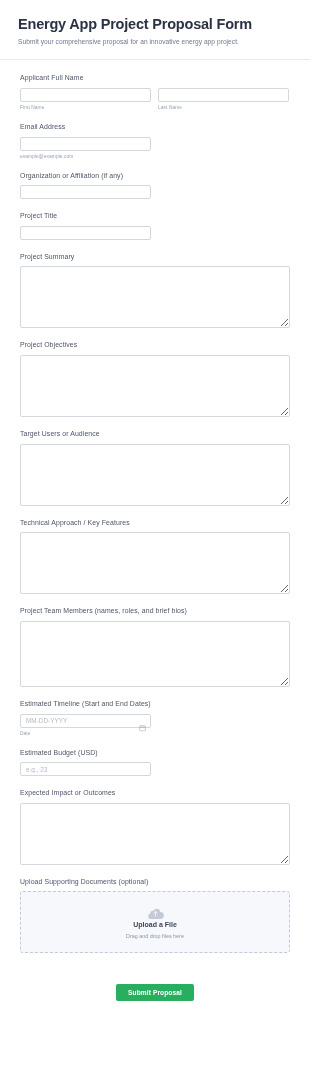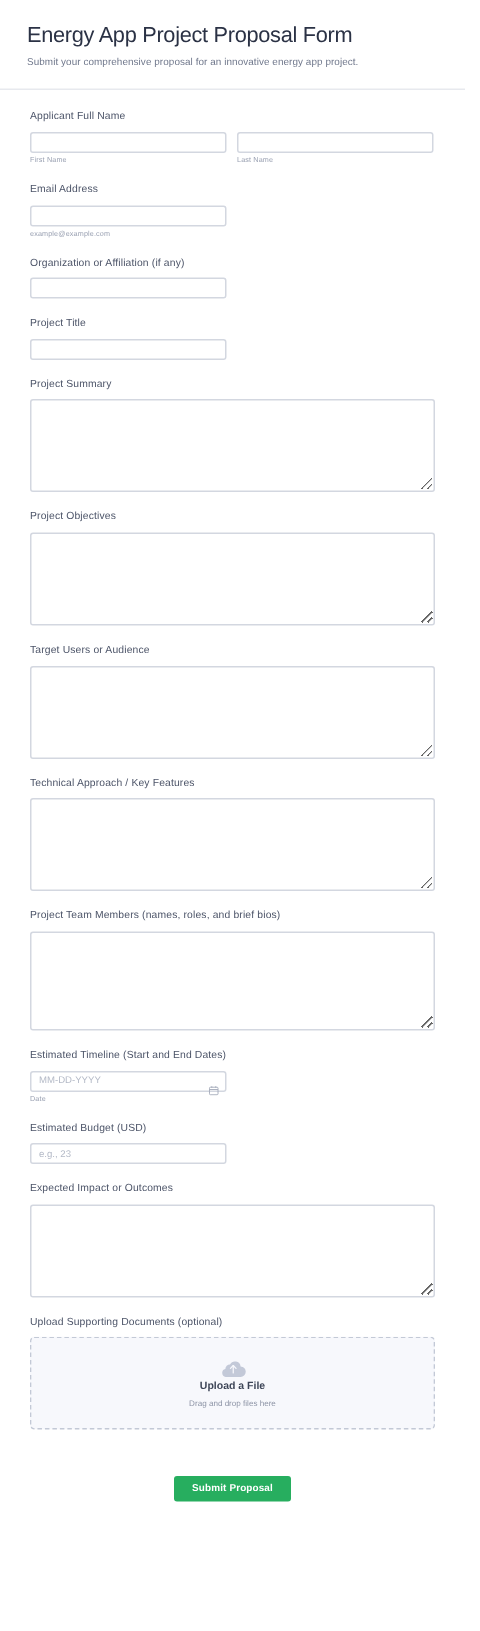--- a/index.html
+++ b/index.html
@@ -22,21 +22,21 @@
     position: relative;
   }
 
   
   .form-header {
     padding: 16px 18px 12px 18px;
     border-bottom: 1px solid #e7e9ee;
   }
   .form-title {
     font-size: 14.5px;
-    font-weight: normal;
+    font-weight: bold;
     color: #2b3245;
     letter-spacing: -0.2px;
     line-height: 1.2;
     margin: 0 0 5px 0;
   }
   .form-subtitle {
     font-size: 6.6px;
     color: #70788c;
     line-height: 1.35;
     margin: 0;

